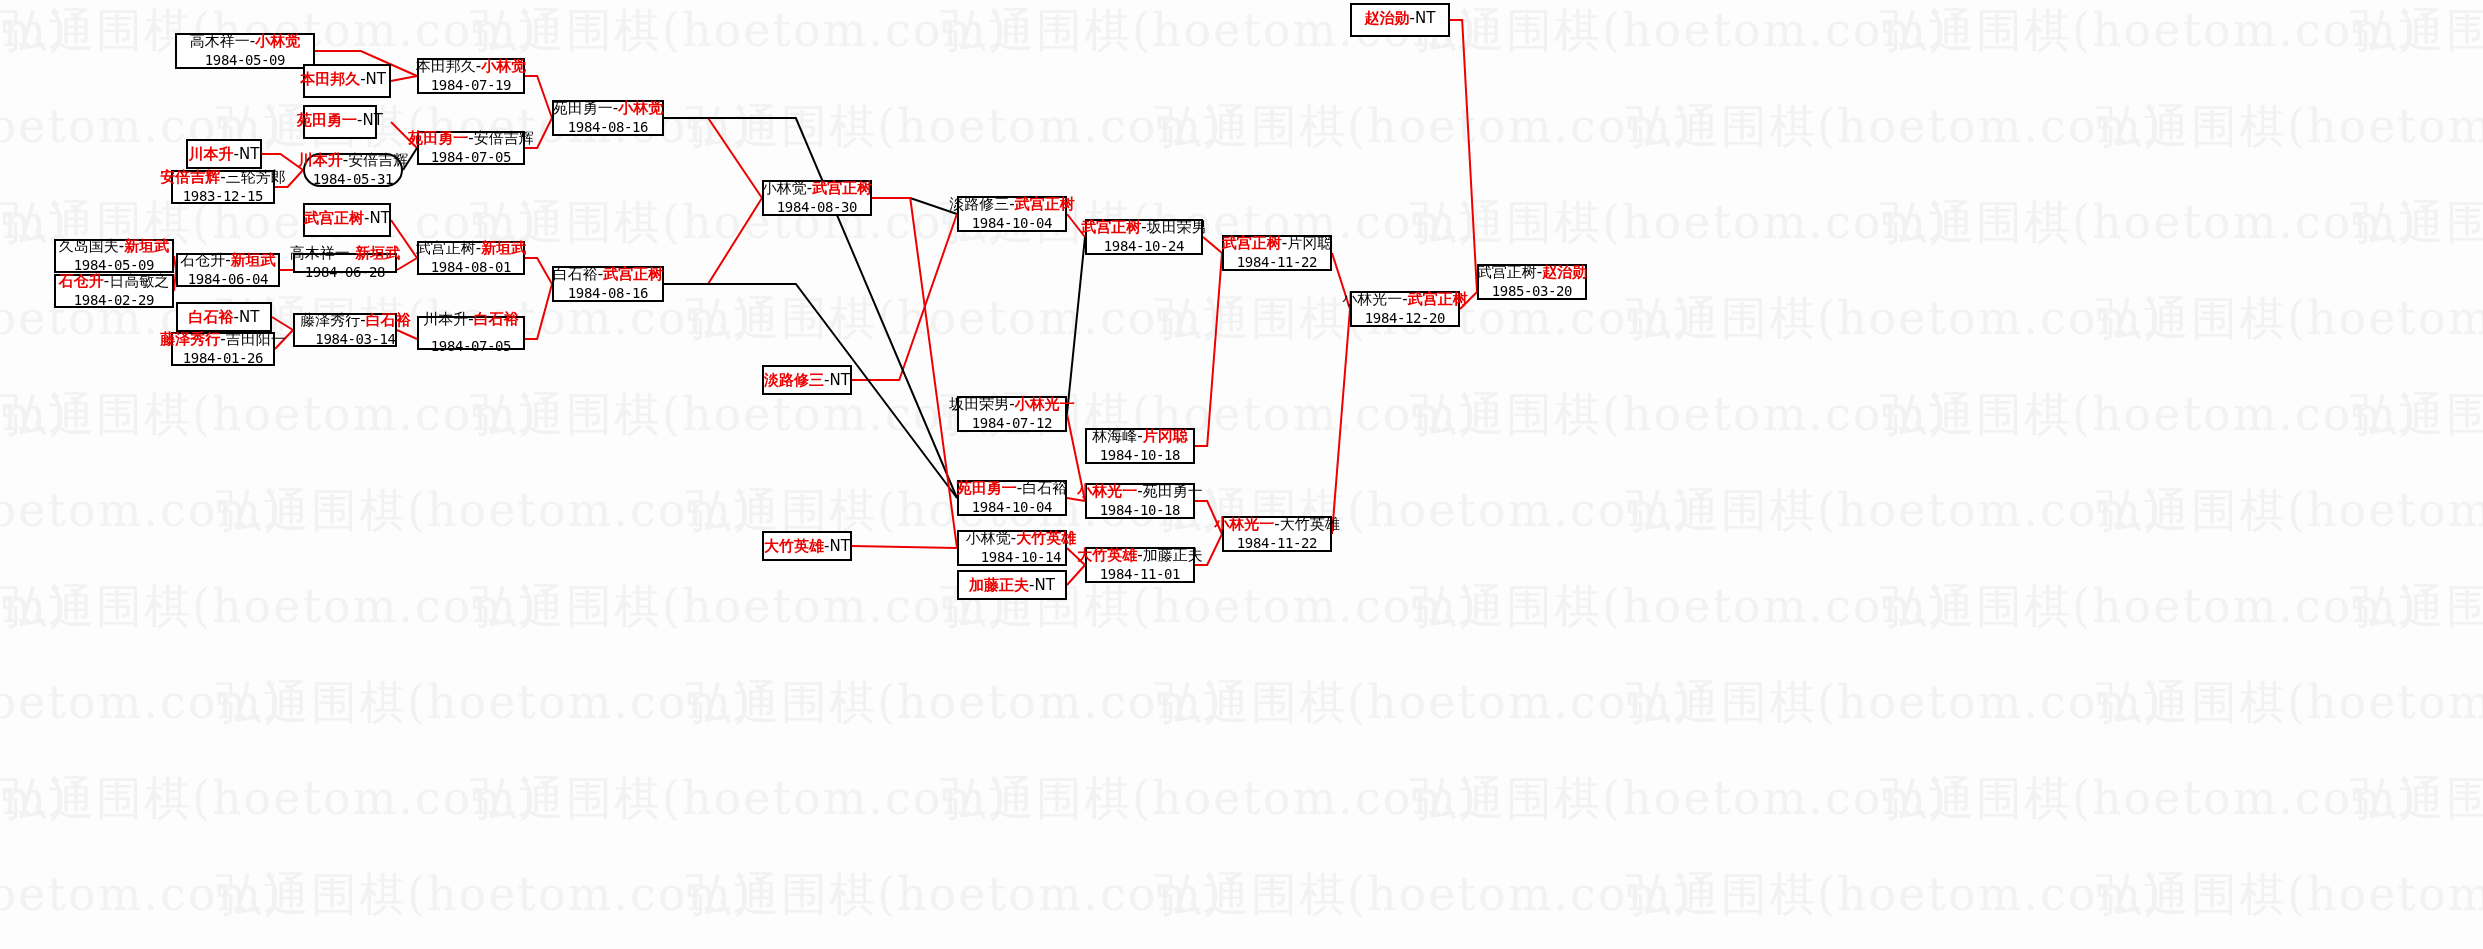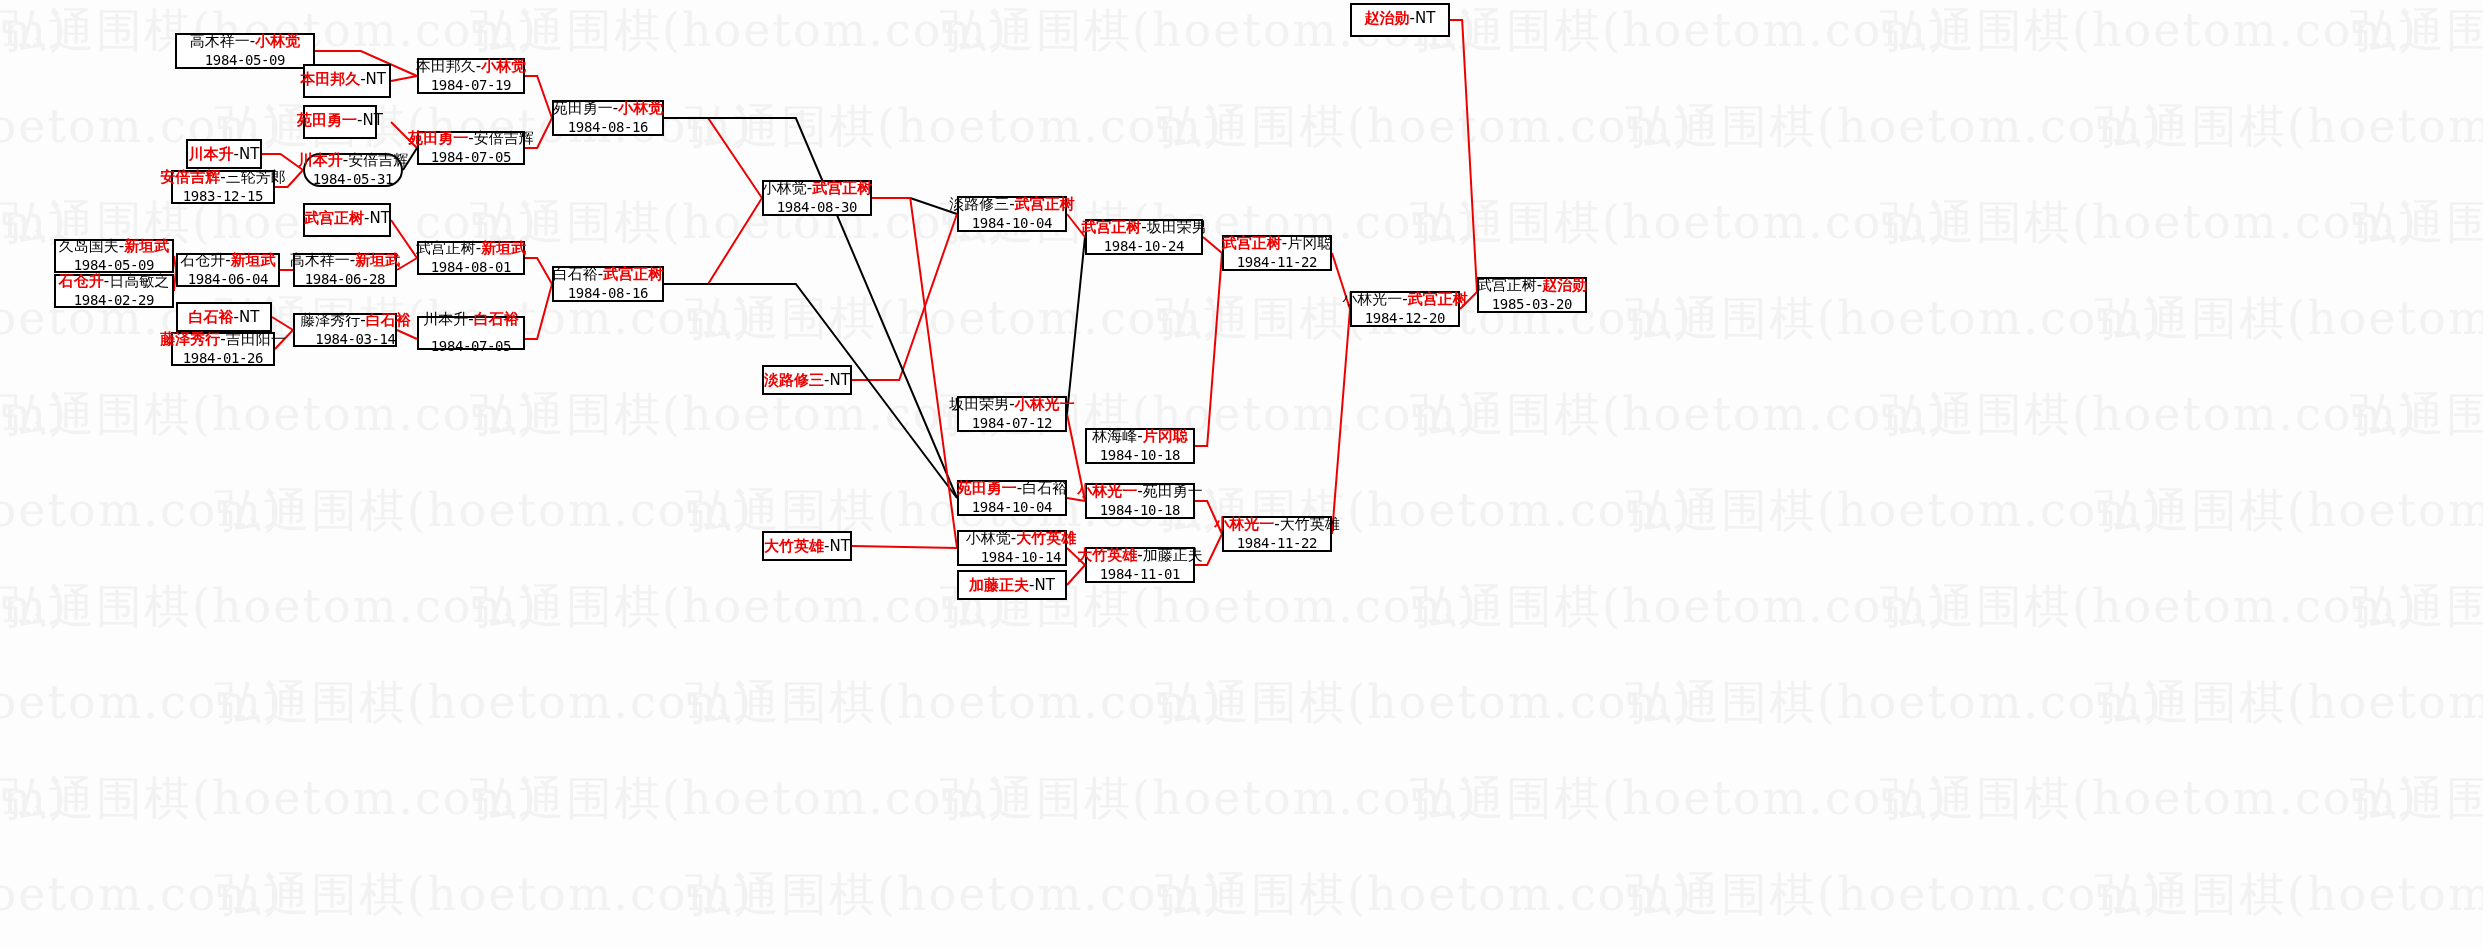--- a/index.html
+++ b/index.html
@@ -225,21 +225,21 @@
         <div class="dt">1984-05-09</div>
       </div>
       <div class="node two" style="left: 54px; top: 274px; width: 120px; height: 34px;">
         <div class="ttl"><span class="win">石仓升</span><span class="sep">-</span><span class="lose">日高敏之</span></div>
         <div class="dt">1984-02-29</div>
       </div>
       <div class="node two" style="left: 176px; top: 253px; width: 104px; height: 34px;">
         <div class="ttl"><span class="lose">石仓升</span><span class="sep">-</span><span class="win">新垣武</span></div>
         <div class="dt">1984-06-04</div>
       </div>
-      <div class="node two" style="left: 293px; top: 253px; width: 104px; height: 34px;">
+      <div class="node two" style="left: 293px; top: 253px; width: 104px; height: 20px;">
         <div class="ttl"><span class="lose">高木祥一</span><span class="sep">-</span><span class="win">新垣武</span></div>
         <div class="dt">1984-06-28</div>
       </div>
       <div class="node one" style="left: 176px; top: 302px; width: 96px; height: 30px;">
         <div class="ttl"><span class="win">白石裕</span><span class="sep">-</span><span class="nt">NT</span></div>
       </div>
       <div class="node two" style="left: 171px; top: 332px; width: 104px; height: 34px;">
         <div class="ttl"><span class="win">藤泽秀行</span><span class="sep">-</span><span class="lose">吉田阳一</span></div>
         <div class="dt">1984-01-26</div>
       </div>
@@ -279,21 +279,21 @@
         <div class="dt">1984-10-18</div>
       </div>
       <div class="node two" style="left: 1222px; top: 235px; width: 110px; height: 36px;">
         <div class="ttl"><span class="win">武宫正树</span><span class="sep">-</span><span class="lose">片冈聪</span></div>
         <div class="dt">1984-11-22</div>
       </div>
       <div class="node two" style="left: 1350px; top: 291px; width: 110px; height: 36px;">
         <div class="ttl"><span class="lose">小林光一</span><span class="sep">-</span><span class="win">武宫正树</span></div>
         <div class="dt">1984-12-20</div>
       </div>
-      <div class="node two" style="left: 1477px; top: 277px; width: 110px; height: 36px;">
+      <div class="node two" style="left: 1477px; top: 264px; width: 110px; height: 36px;">
         <div class="ttl"><span class="lose">武宫正树</span><span class="sep">-</span><span class="win">赵治勋</span></div>
         <div class="dt">1985-03-20</div>
       </div>
       <div class="node one" style="left: 1350px; top: 3px; width: 100px; height: 34px;">
         <div class="ttl"><span class="win">赵治勋</span><span class="sep">-</span><span class="nt">NT</span></div>
       </div>
       <div class="node two" style="left: 957px; top: 480px; width: 110px; height: 36px;">
         <div class="ttl"><span class="win">苑田勇一</span><span class="sep">-</span><span class="lose">白石裕</span></div>
         <div class="dt">1984-10-04</div>
       </div>

